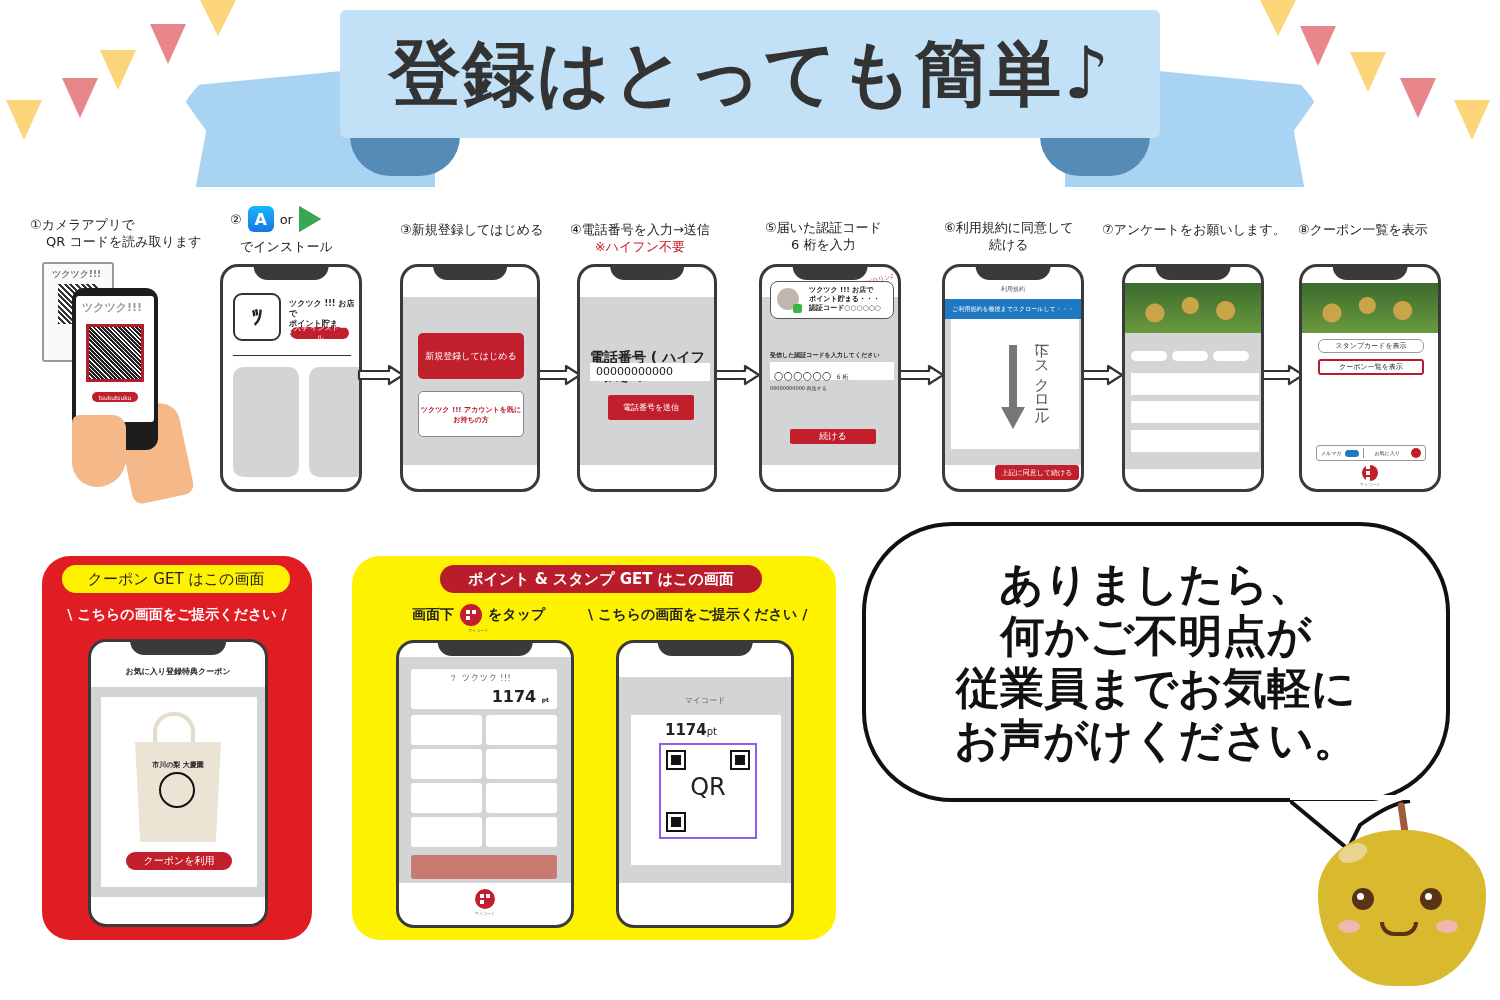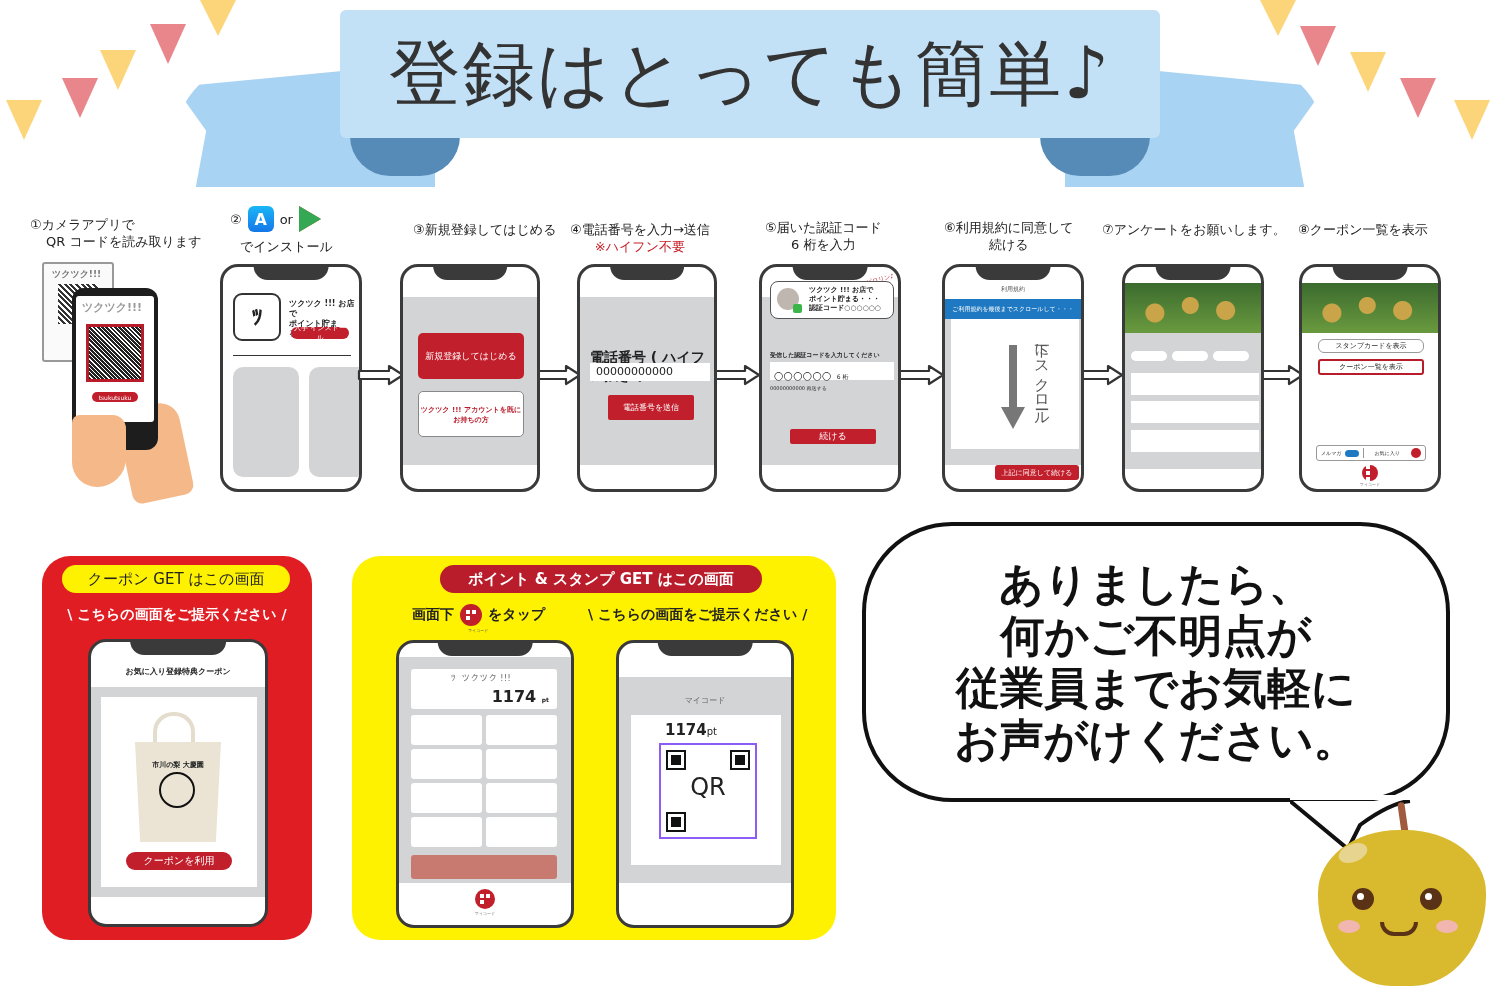--- a/index.html
+++ b/index.html
@@ -2,21 +2,21 @@
 <html><head>
 <meta charset="utf-8">
 <style>
 *{box-sizing:border-box;margin:0;padding:0}
 body{width:1500px;height:1000px;background:#fff;position:relative;overflow:hidden;font-family:"DejaVu Sans","Liberation Sans",sans-serif;color:#222}
 .abs{position:absolute}
 
 .ribbon-back{position:absolute;background:#a9d3f2}
 .ribbon-fold{position:absolute;background:#568bb8;border-radius:0 0 40px 40px}
 .banner{position:absolute;left:340px;top:10px;width:820px;height:128px;background:#c2e0f6;border-radius:6px;display:flex;align-items:center;justify-content:center}
-.banner-title{font-size:72px;font-weight:normal;color:#333;letter-spacing:2px;font-family:"DejaVu Sans",sans-serif}
+.banner-title{font-size:72px;font-weight:bold;color:#333;letter-spacing:2px;font-family:"DejaVu Sans",sans-serif}
 .flag{position:absolute;width:0;height:0;border-left:18px solid transparent;border-right:18px solid transparent}
 
 .step-label{position:absolute;font-size:13px;text-align:center;color:#222;line-height:17px;white-space:nowrap}
 .step-label .red{color:#c8232c}
 
 .phone{position:absolute;border:3px solid #3a3a3a;border-radius:18px;background:#fff;overflow:hidden}
 .notch{position:absolute;left:50%;transform:translateX(-50%);top:-3px;width:55%;height:16px;background:#3a3a3a;border-radius:0 0 14px 14px;z-index:3}
 .gray{background:#d3d4d6}
 .btn-red{background:#c21f2c;color:#fff;font-weight:normal;display:flex;align-items:center;justify-content:center;text-align:center}
 .arrow{position:absolute;width:48px;height:22px}
@@ -112,21 +112,21 @@
 <svg class="arrow" style="left:897px;top:364px" viewBox="0 0 48 22">
     <path d="M2 7h30V2l14 9-14 9v-5H2z" fill="#fff" stroke="#333" stroke-width="2.2" stroke-linejoin="round"></path>
   </svg>
 <svg class="arrow" style="left:1076px;top:364px" viewBox="0 0 48 22">
     <path d="M2 7h30V2l14 9-14 9v-5H2z" fill="#fff" stroke="#333" stroke-width="2.2" stroke-linejoin="round"></path>
   </svg>
 <svg class="arrow" style="left:1257px;top:364px" viewBox="0 0 48 22">
     <path d="M2 7h30V2l14 9-14 9v-5H2z" fill="#fff" stroke="#333" stroke-width="2.2" stroke-linejoin="round"></path>
   </svg>
 
-<div class="step-label" style="left:413px;top:221px">③新規登録してはじめる</div>
+<div class="step-label" style="left:400px;top:221px">③新規登録してはじめる</div>
 <div class="phone" style="left:400px;top:264px;width:140px;height:228px">
   <div class="notch"></div>
   <div class="abs gray" style="left:0;top:30px;width:100%;height:168px"></div>
   <div class="abs btn-red" style="left:15px;top:66px;width:106px;height:46px;font-size:9px;border-radius:5px">新規登録してはじめる</div>
   <div class="abs" style="left:15px;top:124px;width:106px;height:46px;background:#fff;border:1px solid #888;border-radius:5px;color:#b81c2a;font-size:7px;font-weight:bold;text-align:center;padding-top:13px;line-height:10px">
     <div>ツクツク !!! アカウントを既に</div>
     <div>お持ちの方</div>
   </div>
 </div>
 

